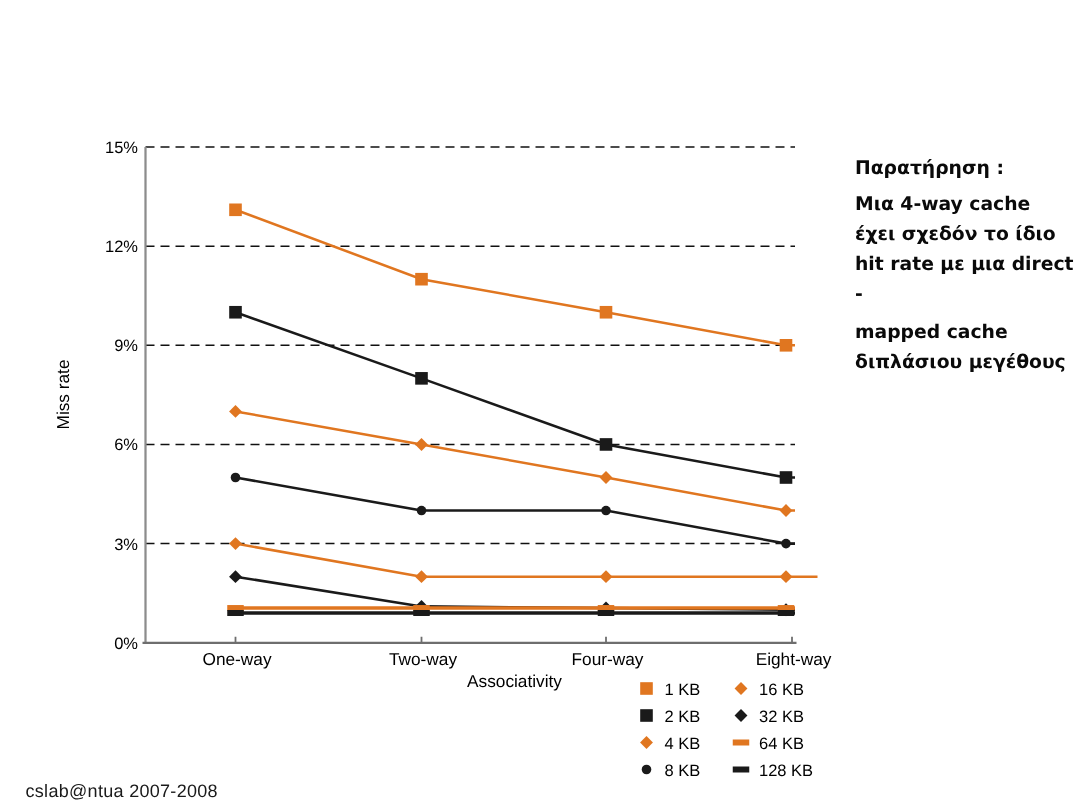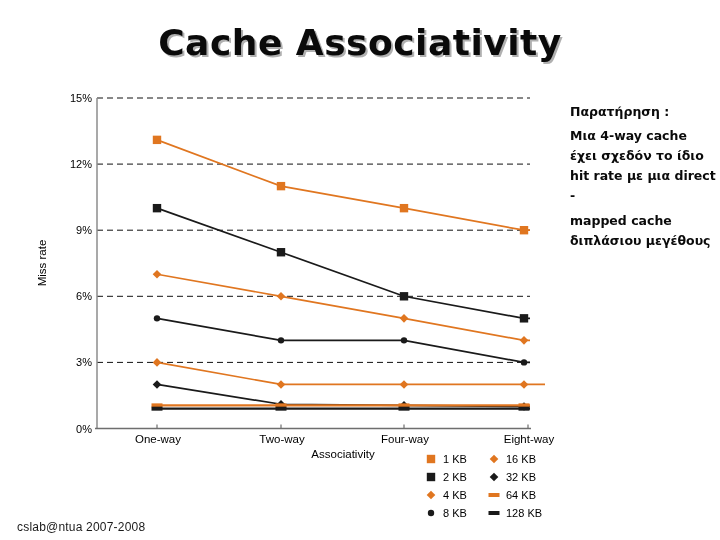--- a/index.html
+++ b/index.html
@@ -26,21 +26,20 @@
   .footer{
     position:absolute;left:17px;top:520px;
     font-size:12px;color:#1a1a1a;letter-spacing:0.2px;text-align:right;
   }
   svg text{font-family:"Liberation Sans","DejaVu Sans",sans-serif;fill:#000;}
 </style>
 </head>
 <body>
 
 <div class="slide">
-  <div class="title">Cache Associativity</div>
 
   <div class="chart-wrap">
     <svg id="chart-svg" width="526" height="440" viewBox="30 95 526 440">
         <g>
           <line x1="97" y1="107" x2="530" y2="107" stroke="#111" stroke-width="1" stroke-dasharray="6,4"></line>
           <line x1="97" y1="173.09999999999997" x2="530" y2="173.09999999999997" stroke="#111" stroke-width="1" stroke-dasharray="6,4"></line>
           <line x1="97" y1="239.20000000000002" x2="530" y2="239.20000000000002" stroke="#111" stroke-width="1" stroke-dasharray="6,4"></line>
           <line x1="97" y1="305.29999999999995" x2="530" y2="305.29999999999995" stroke="#111" stroke-width="1" stroke-dasharray="6,4"></line>
           <line x1="97" y1="371.4" x2="530" y2="371.4" stroke="#111" stroke-width="1" stroke-dasharray="6,4"></line>
         </g>

